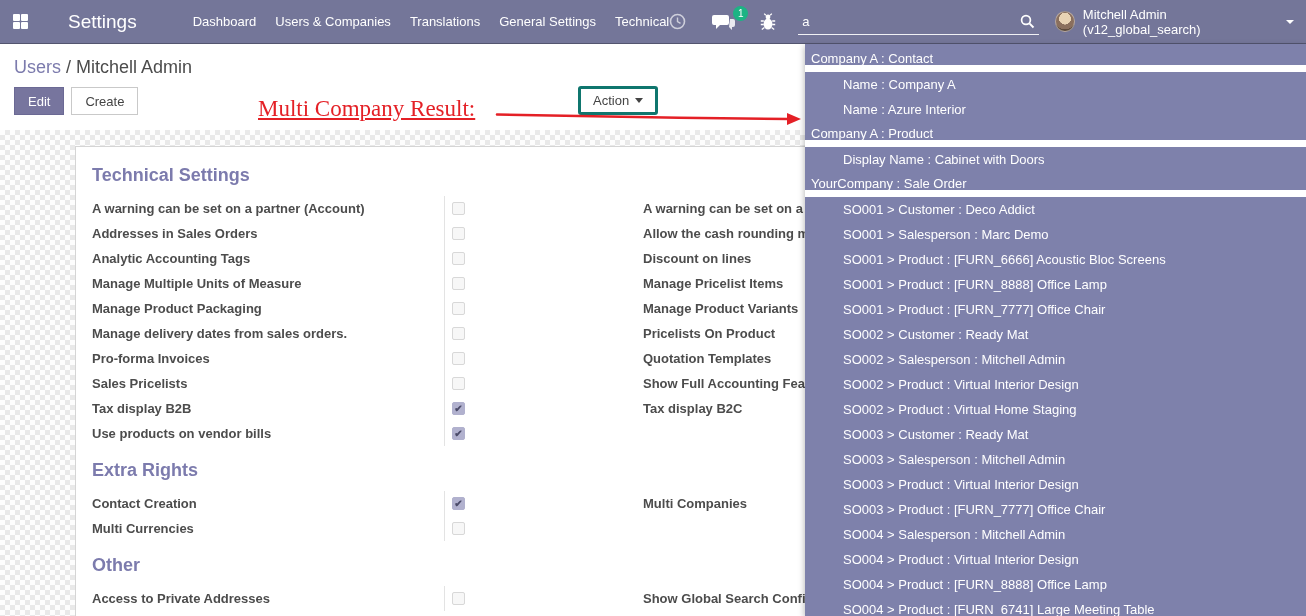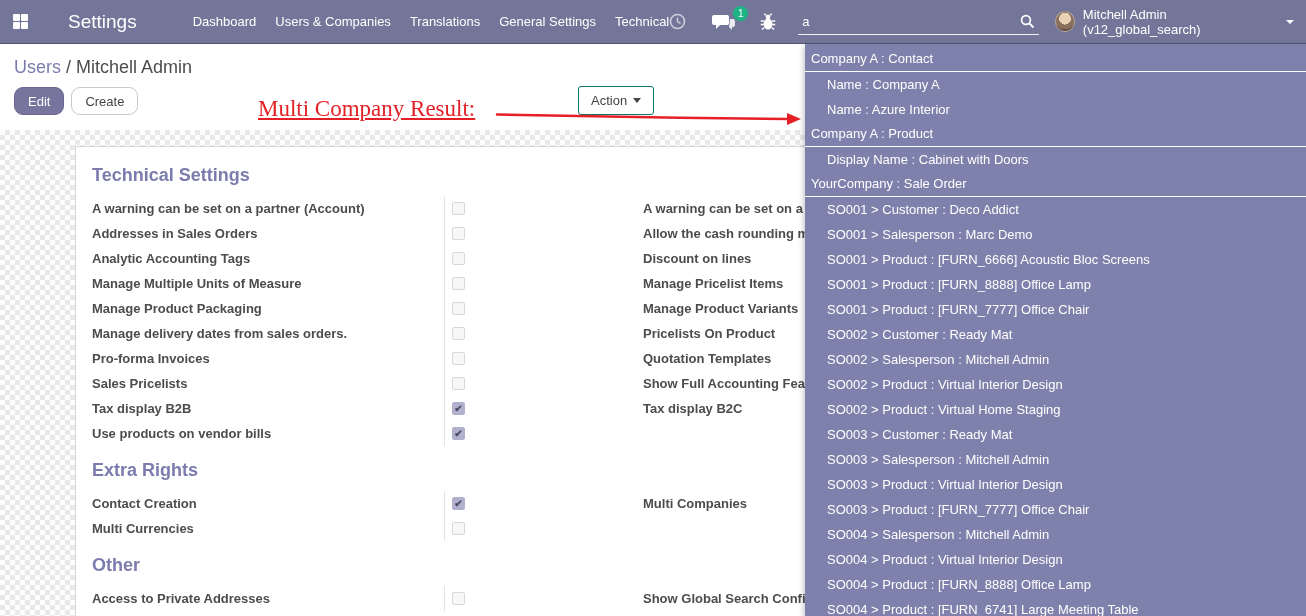--- a/index.html
+++ b/index.html
@@ -30,26 +30,26 @@
             border:1px solid rgba(255,255,255,0.4); }
   .user-name { margin-left:8px; font-size:13px; }
   .caret { width:0; height:0; border-left:4px solid transparent; border-right:4px solid transparent;
            border-top:4px solid #fff; margin-left:7px; }
 
   
   .control-panel { position:absolute; left:0; top:44px; width:1306px; height:86px; background:#fff; }
   .breadcrumb { position:absolute; left:14px; top:13px; font-size:18px; color:#4c4c4c; }
   .breadcrumb .bc-link { color:#7c7bad; cursor:pointer; }
   .btn-row { position:absolute; left:14px; top:43px; display:flex; gap:7px; }
-  .btn { font-size:13px; padding:5px 13px; border-radius:9px; border:1px solid transparent;
+  .btn { font-size:13px; padding:5px 13px; border-radius:0; border:1px solid transparent;
          cursor:pointer; background:#fff; color:#444; height:28px; }
   .btn-primary { background:#77759e; border-color:#6b6994; color:#fff; }
   .btn-default { border-color:#c9c9c9; }
   .action-btn { position:absolute; left:578px; top:42px; display:flex; align-items:center; gap:6px;
-                border:1px solid #0f766e; border-radius:3px; background:#fff; color:#444;
+                border:3px solid #0f766e; border-radius:3px; background:#fff; color:#444;
                 font-size:13px; padding:5px 12px; height:29px; cursor:pointer; }
   .action-btn .caret { border-top-color:#444; margin-left:0; border-top-width:5px;
                        border-left-width:4px; border-right-width:4px; }
 
   .annotation { position:absolute; left:258px; top:52px; font-family:"Liberation Serif", serif;
                 font-size:23px; color:#e42026; z-index:10;text-decoration:underline; }
   .annotation-arrow { position:absolute; left:493px; top:58px; z-index:10; }
 
   
   .content { position:absolute; left:0; top:130px; width:1306px; height:486px;
@@ -69,22 +69,22 @@
                  padding-left:7px; }
   .cbx { width:13px; height:13px; border-radius:2px; background:#f7f7f7; border:1px solid #d8d8d8;
          display:flex; align-items:center; justify-content:center; font-size:10px; color:#4a4a68; }
   .cbx.checked { background:#b1b1ce; border-color:#b1b1ce; font-weight:700; }
 
   
   .search-dropdown { position:absolute; left:805px; top:44px; width:501px; height:572px;
                      background:#7e81ab; z-index:100; color:#fff; overflow:hidden;
                      box-shadow:-1px 2px 6px rgba(0,0,0,0.25); padding-top:3px; }
   .sd-header { height:25px; line-height:24px; font-size:13px; padding-left:6px;
-               border-bottom:1px solid #ffffff; white-space:nowrap; overflow:hidden; }
-  .sd-item { height:25px; line-height:25px; font-size:13px; padding-left:22px; cursor:pointer;
+               border-bottom:7px solid #ffffff; white-space:nowrap; overflow:hidden; }
+  .sd-item { height:25px; line-height:25px; font-size:13px; padding-left:38px; cursor:pointer;
              white-space:nowrap; overflow:hidden; }
 
   svg { display:block; }
 </style>
 </head>
 <body>
 
 <div class="navbar">
   <div class="apps-icon">
     <span></span>

